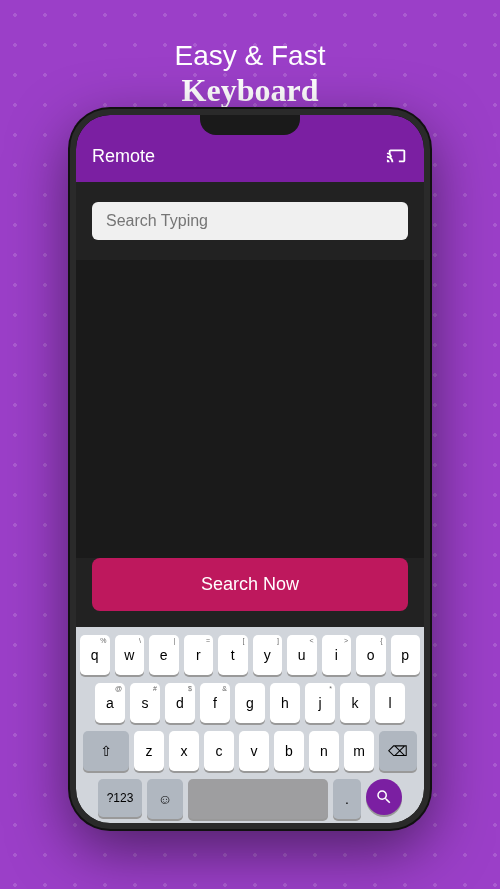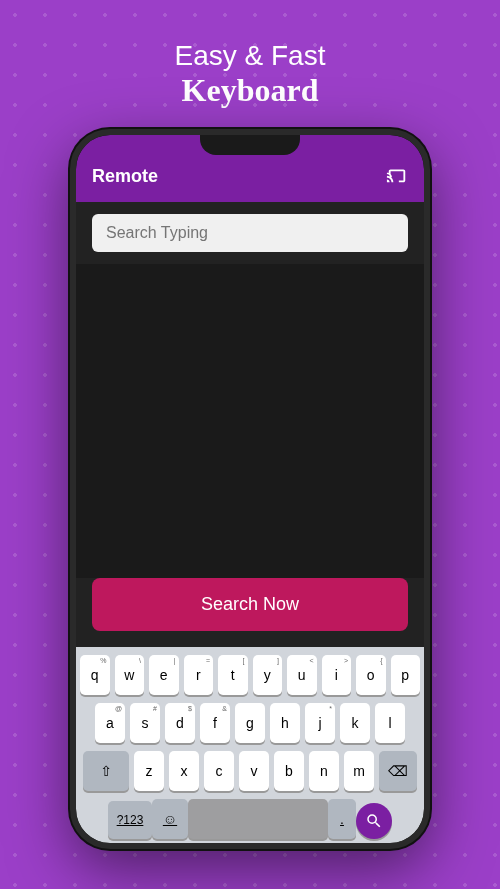--- a/index.html
+++ b/index.html
@@ -14,21 +14,20 @@
       display: flex;
       flex-direction: column;
       align-items: center;
       overflow: hidden;
       position: relative;
     }
 
     .header-text {
       text-align: center;
       margin-top: 40px;
-      margin-bottom: 20px;
       color: white;
     }
 
     .header-text .line1 {
       font-size: 28px;
       font-weight: 400;
     }
 
     .header-text .line2 {
       font-size: 32px;
@@ -78,31 +77,31 @@
       display: flex;
       align-items: center;
       justify-content: space-between;
       padding-top: 28px;
       flex-shrink: 0;
     }
 
     .app-bar-title {
       color: white;
       font-size: 18px;
-      font-weight: 700;
+      font-weight: 400;
     }
 
     .cast-icon {
       color: white;
       font-size: 20px;
     }
 
     
     .search-container {
-      padding: 12px 16px;
+      padding: 20px 16px;
       background: #222;
       flex-shrink: 0;
     }
 
     .search-input {
       width: 100%;
       background: #f0f0f0;
       border: none;
       border-radius: 6px;
       padding: 10px 14px;
@@ -190,22 +189,22 @@
 
     .key-backspace {
       background: #b0b7c0;
       min-width: 36px;
       max-width: 38px;
     }
 
     .keyboard-bottom-row {
       display: flex;
       justify-content: center;
-      align-items: flex-end;
-      text-decoration: underline;
+      gap: 5px;
+      align-items: flex-start;
     }
 
     .key-numbers {
       background: #b0b7c0;
       min-width: 44px;
       max-width: 44px;
       font-size: 12px;
       height: 38px;
     }
 

